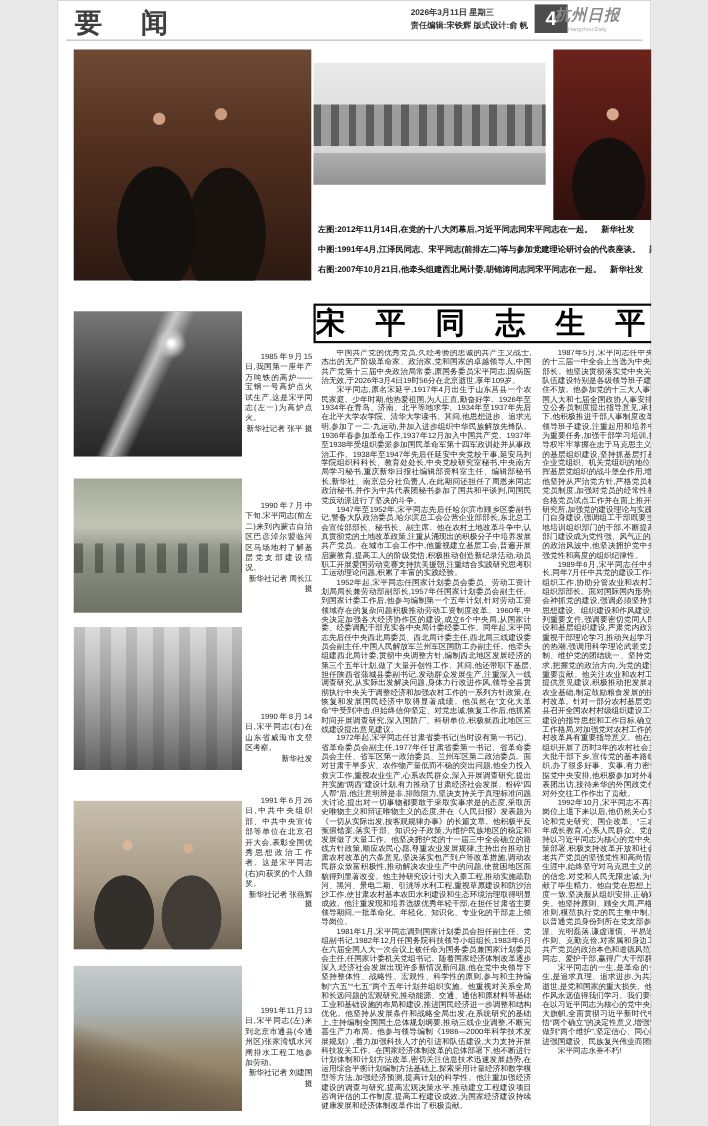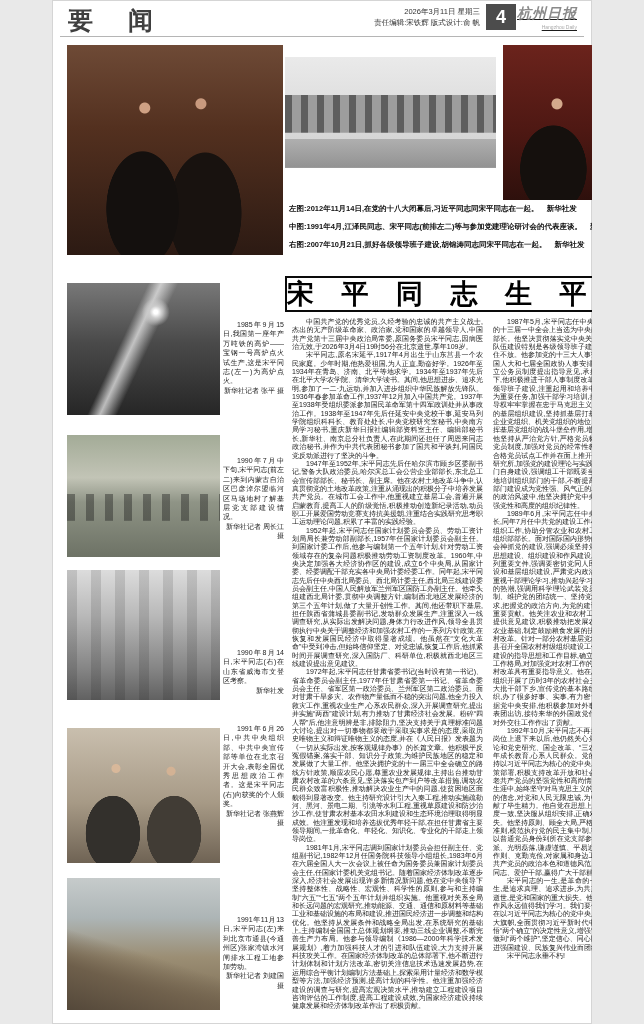--- a/index.html
+++ b/index.html
@@ -2,25 +2,25 @@
 <html><head>
 <meta charset="utf-8">
 <style>
   html,body{margin:0;padding:0;background:#e9e9e9;}
   .page{position:relative;width:540px;height:1024px;background:#fff;margin:0 auto;
         font-family:"Liberation Sans",sans-serif;color:#1c1c1c;overflow:hidden;
         box-shadow:inset 0 0 0 1px #d5d5d5;}
   
   .section-title{position:absolute;left:16px;top:4px;font-size:25px;font-weight:600;
         letter-spacing:14px;color:#3f3f3f;}
-  .header-meta{position:absolute;right:112px;top:6px;text-align:right;font-size:7.5px;
-        line-height:11px;color:#333;font-weight:normal;}
+  .header-meta{position:absolute;right:112px;top:6px;text-align:left;font-size:7.5px;
+        line-height:11px;color:#333;font-weight:bold;}
   .page-num{position:absolute;right:76px;top:4px;width:30px;height:26px;background:#4c4c4c;
         color:#fff;font-size:18px;font-weight:bold;text-align:center;line-height:26px;}
-  .masthead{position:absolute;right:15px;top:5px;width:60px;text-align:right;text-decoration:underline;}
+  .masthead{position:absolute;right:28px;top:5px;width:60px;text-align:center;}
   .masthead-name{font-family:"DejaVu Serif",serif;font-style:italic;font-weight:bold;
         font-size:14px;color:#8a8a8a;letter-spacing:1px;white-space:nowrap;}
   .masthead-en{font-size:5px;color:#aaa;margin-top:1px;}
   .header-rule{position:absolute;left:8px;right:8px;top:36px;border-top:1px solid #b5b5b5;}
   
   .ph{position:absolute;overflow:hidden;}
   .tpl{background:
     radial-gradient(circle at 36% 30%,#cfa184 5px,rgba(0,0,0,0) 6px),
     radial-gradient(circle at 62% 28%,#c99a7e 5px,rgba(0,0,0,0) 6px),
     radial-gradient(ellipse 60px 95px at 35% 78%,#14100e 60%,rgba(0,0,0,0) 61%),
@@ -104,21 +104,21 @@
 
   <div class="cap-row" style="top:204px;">
     <span>左图:2012年11月14日,在党的十八大闭幕后,习近平同志同宋平同志在一起。</span>
     <span class="cap-credit">新华社发</span>
   </div>
   <div class="cap-row" style="top:222px;">
     <span>中图:1991年4月,江泽民同志、宋平同志(前排左二)等与参加党建理论研讨会的代表座谈。</span>
     <span class="cap-credit">新华社发</span>
   </div>
   <div class="cap-row" style="top:240px;">
-    <span>右图:2007年10月21日,抓好各级领导班子建设,胡锦涛同志同宋平同志在一起。</span>
+    <span>右图:2007年10月21日,他牵头组建西北局计委,胡锦涛同志同宋平同志在一起。</span>
     <span class="cap-credit">新华社发</span>
   </div>
 
   <div class="title-box">宋 平 同 志 生 平</div>
 
   <div class="ph sp1" style="left:15px;top:283px;width:153px;height:132px;"></div>
   <div class="ph sp2" style="left:15px;top:435px;width:153px;height:122px;"></div>
   <div class="ph sp3" style="left:15px;top:570px;width:153px;height:130px;"></div>
   <div class="ph sp4" style="left:15px;top:728px;width:153px;height:135px;"></div>
   <div class="ph sp5" style="left:15px;top:878px;width:153px;height:132px;"></div>

